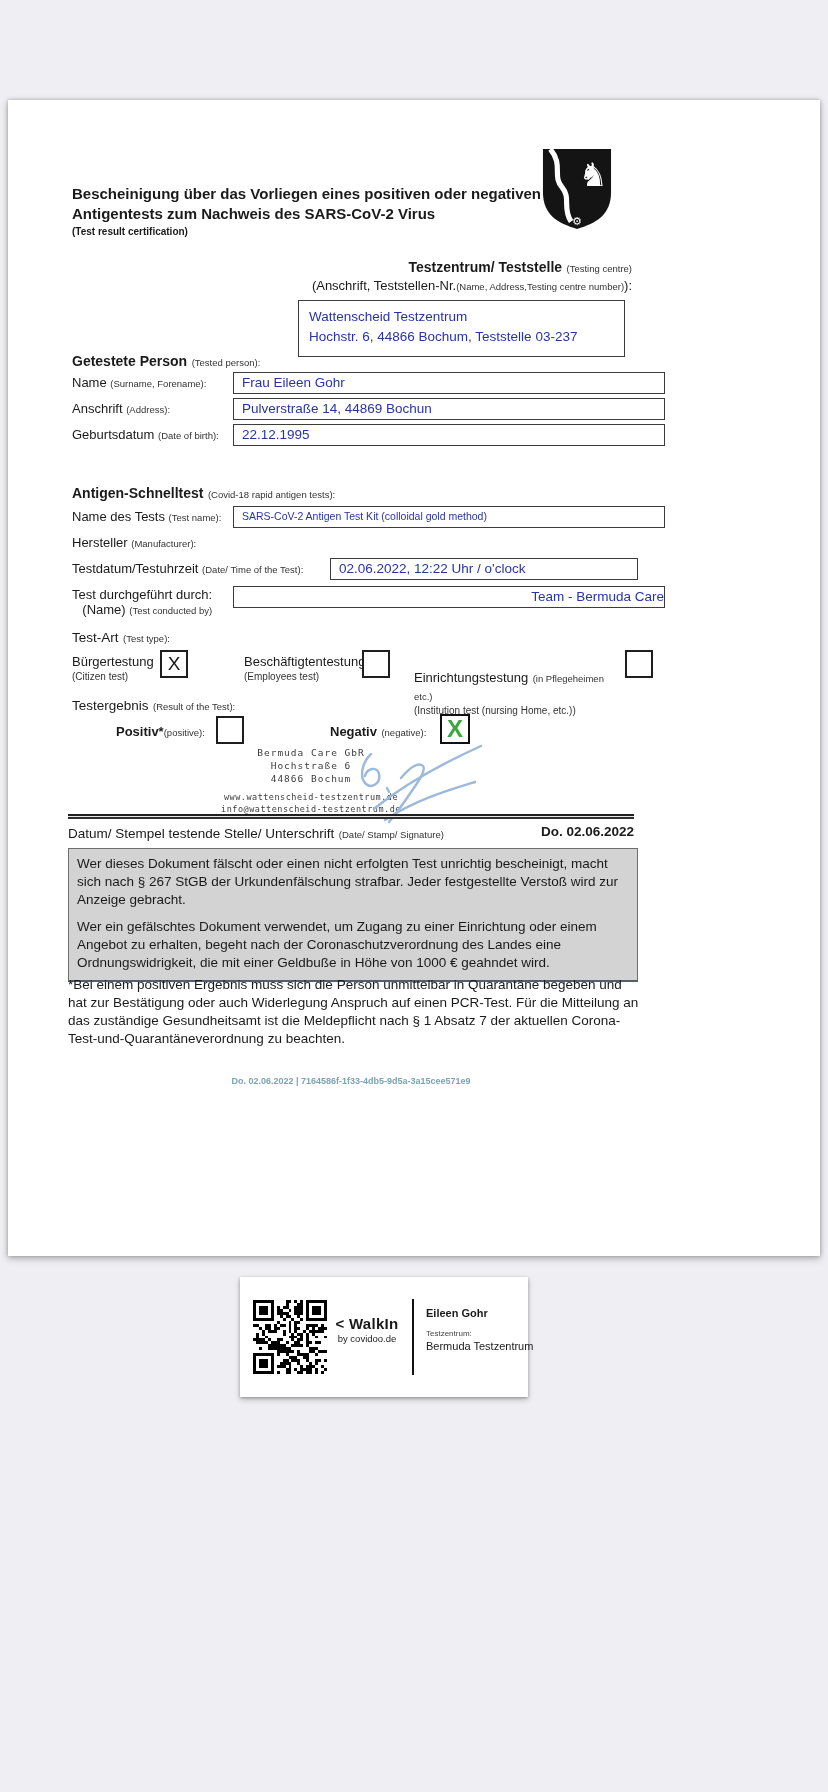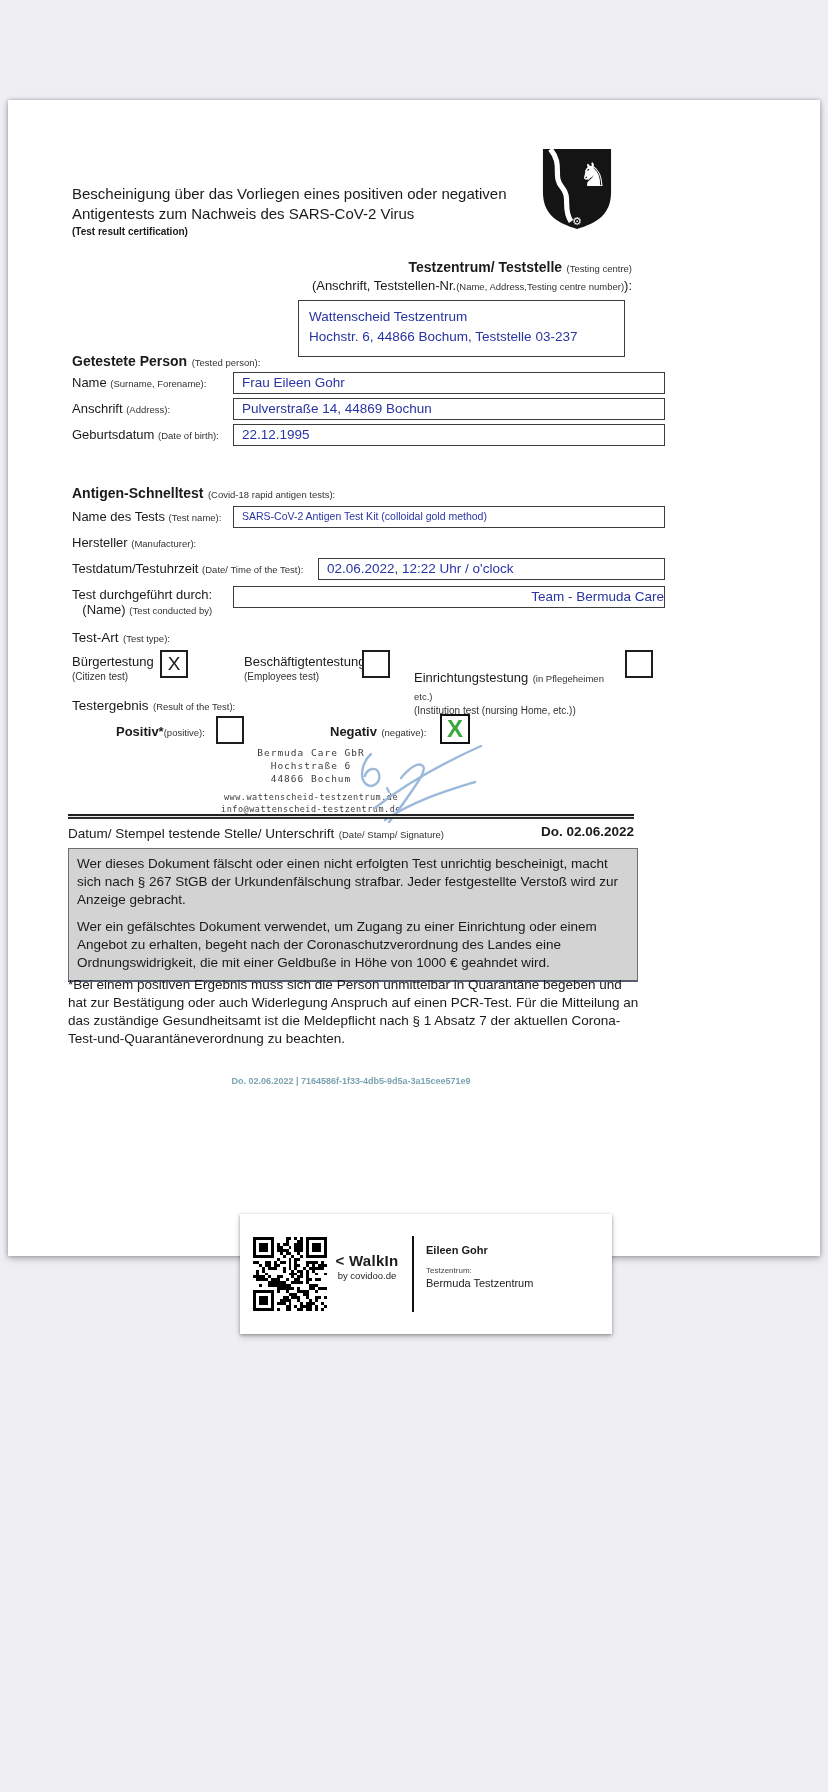--- a/index.html
+++ b/index.html
@@ -1,41 +1,41 @@
 <!DOCTYPE html>
 <html><head>
 <meta charset="utf-8">
 <style>
   * { margin:0; padding:0; box-sizing:border-box; }
   html,body { width:828px; height:1792px; background:#efeef3; font-family:"Liberation Sans", sans-serif; overflow:hidden; position:relative; color:#1a1a1a; }
 
   .doc { position:absolute; left:8px; top:100px; width:812px; height:1156px; background:#fff; box-shadow:0 0 4px rgba(0,0,0,.28), 0 3px 7px rgba(0,0,0,.22); }
 
   .title-block { position:absolute; left:64px; top:84px; width:505px; }
-  .title { font-size:15px; line-height:1.35; font-weight:normal; }
+  .title { font-size:15px; line-height:1.35; font-weight:bold; }
   .title-note { font-size:10px; font-weight:bold; margin-top:1px; }
 
   .arms { position:absolute; left:532px; top:46px; width:74px; height:86px; }
 
   .centre-head { position:absolute; right:188px; top:158px; text-align:right; }
   .centre-head .de { font-size:14px; font-weight:bold; }
   .sm { font-size:9.5px; color:#333; }
   .centre-sub { position:absolute; right:188px; top:178px; font-size:13px; }
   .addr-box { position:absolute; left:290px; top:200px; width:327px; height:57px; border:1.5px solid #3c3c3c; padding:6px 0 0 10px; }
   .blue { color:#2834a2; }
   .addr-box div { font-size:13.5px; line-height:20px; font-weight:400; }
 
   .sec-head { position:absolute; left:64px; }
   .sec-head .de { font-size:14px; font-weight:bold; }
 
   .frow { position:absolute; left:64px; right:155px; height:22px; }
   .frow .flabel { position:absolute; left:0; top:3px; font-size:13px; }
   .frow .fbox { position:absolute; left:161px; top:0; width:432px; height:22px; border:1.5px solid #3c3c3c; font-size:13.5px; line-height:19px; padding-left:8px; font-weight:500; }
   .fbox.small-val { font-size:10.5px; }
-  .fbox.shift { left:246px; width:347px; }
+  .fbox.shift { left:258px; width:308px; }
 
   .cb { border:2px solid #1e1e1e; background:#fff; text-align:center; position:absolute; }
   .cb span { display:block; }
 
   .opt-label { position:absolute; }
   .opt-label .de { font-size:13px; }
   .opt-label .n { display:block; font-size:10px; color:#333; margin-top:1px; }
 
   .stamp { position:absolute; left:198px; top:646px; width:210px; text-align:center; font-family:"DejaVu Sans Mono", monospace; color:#3d3d3d; }
   .stamp .s1 { font-size:9.5px; letter-spacing:1px; line-height:13px; }
@@ -52,21 +52,21 @@
 
   .warn { position:absolute; left:60px; top:748px; width:570px; background:#d3d3d3;
           border:1px solid #6e6e6e; border-bottom:2px solid #565e6e; padding:6px 10px 8px 8px; }
   .warn p { font-size:13.5px; line-height:18px; }
   .warn p + p { margin-top:9px; }
 
   .footnote { position:absolute; left:60px; top:876px; width:574px; font-size:13.5px; line-height:18px; }
 
   .meta { position:absolute; left:60px; top:976px; width:566px; text-align:center; font-size:9px; color:#7ba4b2; font-weight:bold; }
 
-  .card { position:absolute; left:240px; top:1214px; width:372px; height:120px; background:#fff;
+  .card { position:absolute; left:240px; top:1277px; width:288px; height:120px; background:#fff;
           box-shadow:0 1px 3px rgba(0,0,0,.3), 0 3px 6px rgba(0,0,0,.18); }
   .qr { position:absolute; left:13px; top:23px; width:74px; height:74px; }
   .brand { position:absolute; left:88px; top:38px; width:78px; text-align:center; }
   .brand .b1 { font-size:15px; font-weight:bold; letter-spacing:.3px; }
   .brand .b2 { font-size:9.5px; color:#222; margin-top:1px; }
   .card-div { position:absolute; left:172px; top:22px; width:2px; height:76px; background:#111; }
   .card-right { position:absolute; left:186px; top:30px; width:160px; }
   .card-right .nm { font-size:11px; font-weight:bold; }
   .card-right .tl { font-size:8px; color:#444; margin-top:10px; }
   .card-right .tv { font-size:11px; margin-top:2px; }

